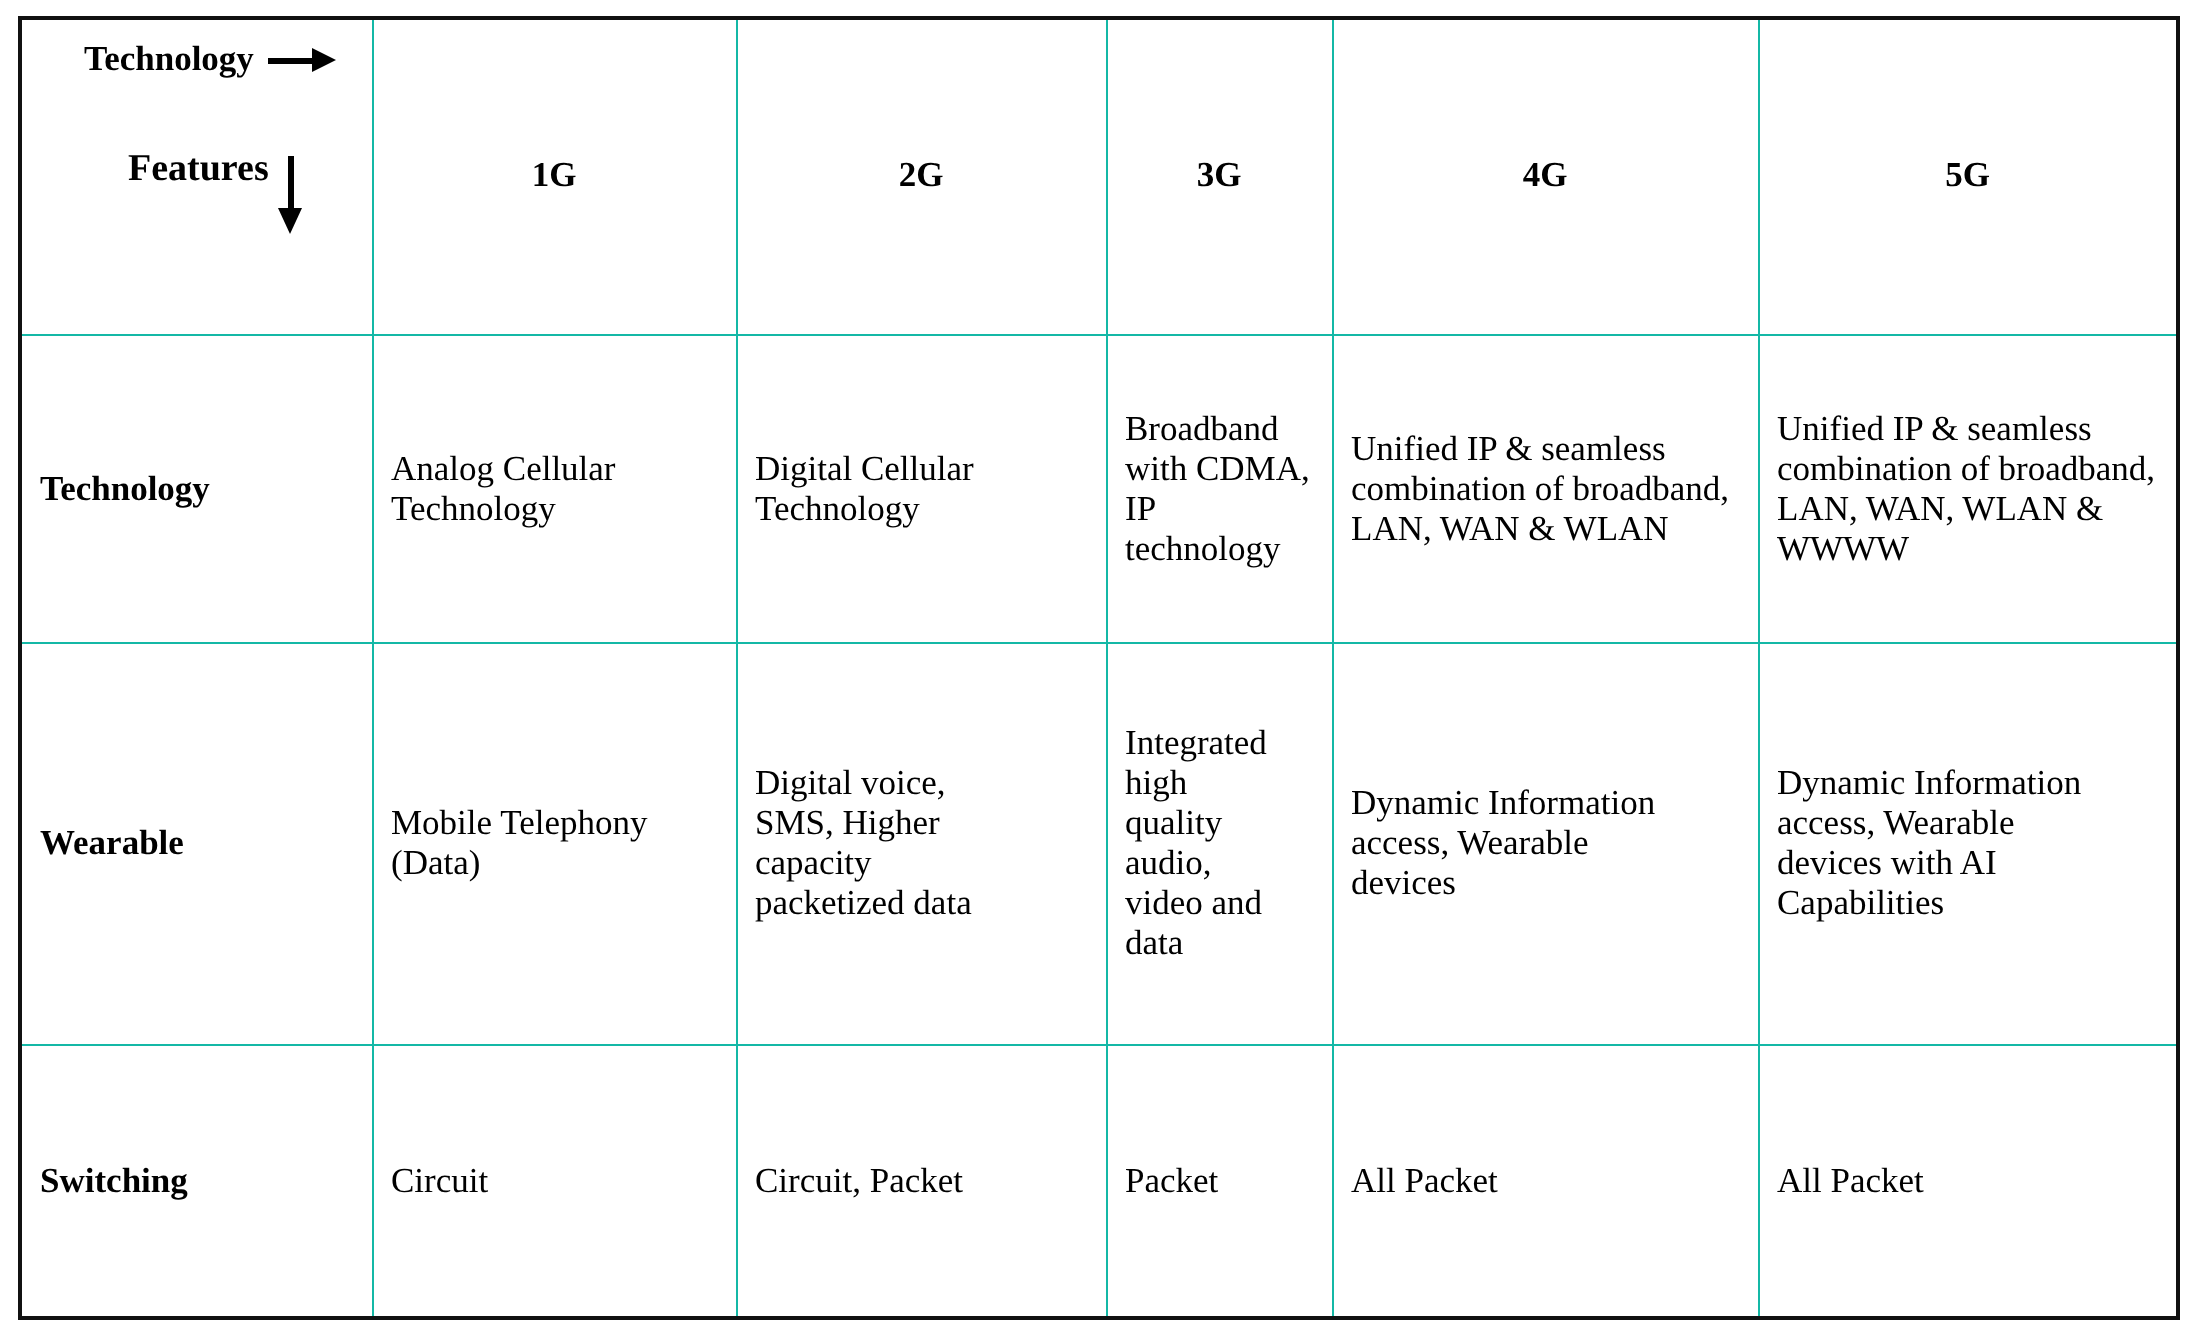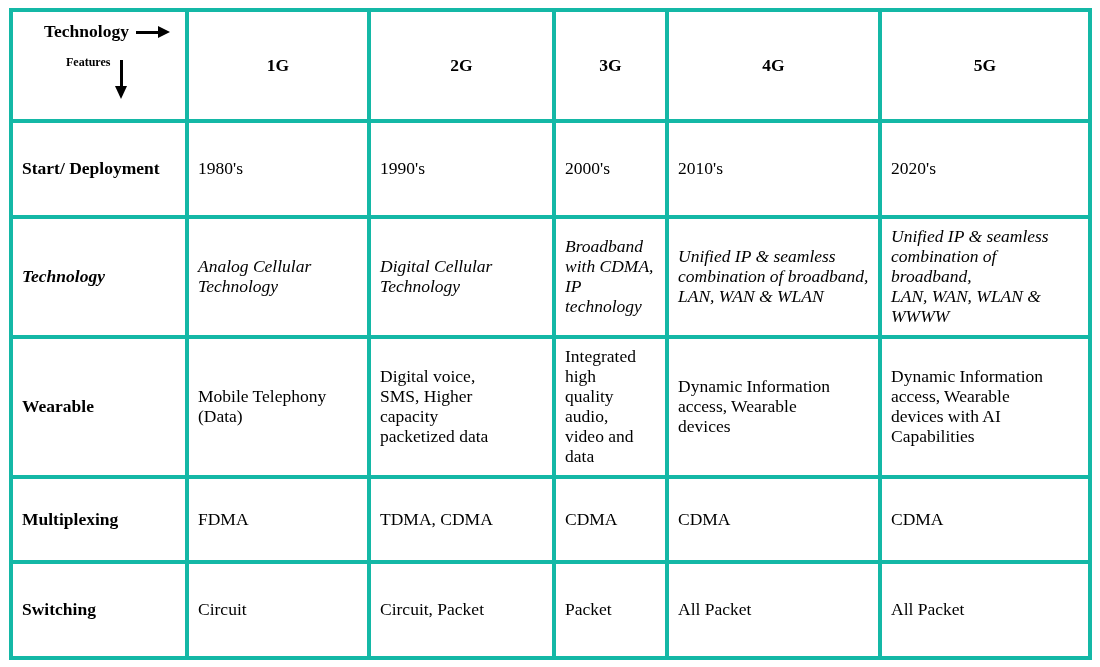--- a/index.html
+++ b/index.html
@@ -26,21 +26,21 @@
 
   table.comparison {
     width: 1079px;
     height: 652px;
     border-collapse: collapse;
     table-layout: fixed;
     border: 2px solid #111111;
   }
 
   table.comparison td {
-    border: 4px solid #14b8a6;
+    border: 1px solid #14b8a6;
     vertical-align: middle;
     padding: 4px 9px;
     font-size: 17.5px;
     line-height: 1.14;
   }
 
   
   col.c-feature { width: 176px; }
   col.c-1g      { width: 182px; }
   col.c-2g      { width: 185px; }
@@ -68,26 +68,26 @@
     display: flex;
     align-items: center;
     gap: 7px;
     font-weight: bold;
     font-size: 17.5px;
     white-space: nowrap;
   }
   .corner-feat {
     position: absolute;
     left: 44px;
-    top: 40px;
+    top: 60px;
     display: flex;
     align-items: flex-start;
     gap: 5px;
     font-weight: bold;
-    font-size: 12px;
+    font-size: 19px;
     white-space: nowrap;
   }
   .arrow-right {
     display: inline-block;
     width: 34px;
     height: 13px;
     position: relative;
     top: 1px;
   }
   .arrow-right::before {
@@ -151,21 +151,21 @@
     padding-left: 12px;
   }
 
   td.value-cell {
     font-size: 17.5px;
   }
 
   
   tr.r-start    td { height: 78px; }
   tr.r-band     td { height: 77px; }
-  tr.r-tech     td { height: 90px; font-style: italic; }
+  tr.r-tech     td { height: 90px; }
   tr.r-service  td { height: 91px; }
   tr.r-mux      td { height: 67px; }
   tr.r-switch   td { height: 78px; }
 
   
   td.dense {
     font-size: 16.5px;
     line-height: 1.13;
     padding-top: 3px;
     padding-bottom: 3px;
@@ -204,28 +204,20 @@
             </div>
           </div>
         </td>
         <td class="gen-header">1G</td>
         <td class="gen-header">2G</td>
         <td class="gen-header">3G</td>
         <td class="gen-header">4G</td>
         <td class="gen-header">5G</td>
       </tr>
 
-      <tr class="r-start">
-        <td class="feature-name">Start/ Deployment</td>
-        <td class="value-cell ws">1980's</td>
-        <td class="value-cell ws">1990's</td>
-        <td class="value-cell ws">2000's</td>
-        <td class="value-cell ws">2010's</td>
-        <td class="value-cell ws">2020's</td>
-      </tr>
 
 
       <tr class="r-tech">
         <td class="feature-name">Technology</td>
         <td class="value-cell ws">Analog Cellular
 Technology</td>
         <td class="value-cell ws">Digital Cellular
 Technology</td>
         <td class="value-cell dense dense-top ws">Broadband
 with CDMA,
@@ -253,28 +245,20 @@
 video and data</td>
         <td class="value-cell ws">Dynamic Information
 access, Wearable
 devices</td>
         <td class="value-cell dense dense-top ws">Dynamic Information
 access, Wearable
 devices with AI
 Capabilities</td>
       </tr>
 
-      <tr class="r-mux">
-        <td class="feature-name">Multiplexing</td>
-        <td class="value-cell ws">FDMA</td>
-        <td class="value-cell ws">TDMA, CDMA</td>
-        <td class="value-cell ws">CDMA</td>
-        <td class="value-cell ws">CDMA</td>
-        <td class="value-cell ws">CDMA</td>
-      </tr>
 
       <tr class="r-switch">
         <td class="feature-name">Switching</td>
         <td class="value-cell ws">Circuit</td>
         <td class="value-cell ws">Circuit, Packet</td>
         <td class="value-cell ws">Packet</td>
         <td class="value-cell ws">All Packet</td>
         <td class="value-cell ws">All Packet</td>
       </tr>
 

